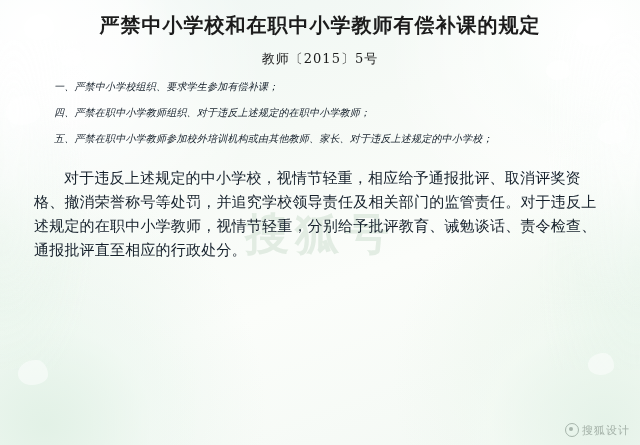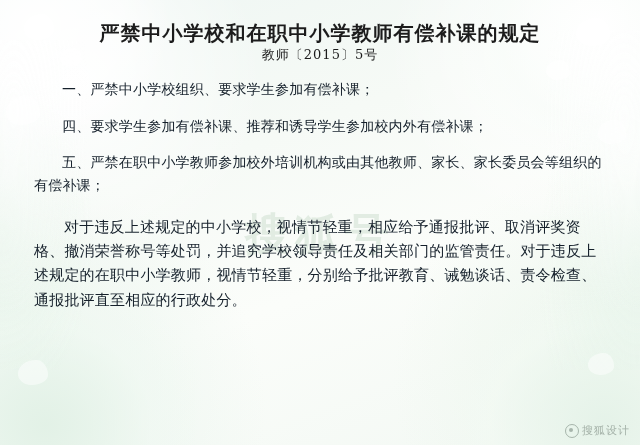--- a/index.html
+++ b/index.html
@@ -96,21 +96,20 @@
 
   .wm-badge {
     position: absolute;
     right: 10px;
     bottom: 7px;
     font-size: 11px;
     color: rgba(150, 165, 155, 0.85);
     font-family: "DejaVu Sans", sans-serif;
     letter-spacing: 1px;
     display: flex;
-    align-items: center;
     gap: 3px;
   }
   .wm-badge .wm-ico {
     display: inline-block;
     width: 12px; height: 12px;
     border-radius: 50%;
     border: 1.5px solid rgba(150,165,155,0.8);
     position: relative;
   }
   .wm-badge .wm-ico::after {
@@ -119,53 +118,55 @@
     left: 3px; top: 3px;
     width: 4px; height: 4px;
     background: rgba(150,165,155,0.8);
     border-radius: 50%;
   }
 
   
   .doc {
     position: relative;
     z-index: 5;
-    padding: 20px 34px 0 34px;
+    padding: 12px 34px 0 34px;
     box-sizing: border-box;
   }
 
   .doc-title {
     text-align: center;
     font-size: 20px;
     font-weight: bold;
     color: #1c1c1c;
     letter-spacing: 1px;
     line-height: 1.3;
     font-family: "DejaVu Serif", serif;
   }
 
   .doc-subtitle {
     text-align: center;
     font-size: 13px;
     color: #1c1c1c;
+    margin-top: 12px;
     letter-spacing: 1px;
     font-family: "DejaVu Serif", serif;
   }
 
   .clauses {
     margin-top: 11px;
   }
 
   .clause {
-    font-size: 14px;
+    font-size: 10px;
     line-height: 1.62;
     color: #15202b;
     text-indent: 2em;
     font-family: "DejaVu Serif", serif;
     letter-spacing: 0.2px;
+    font-style: italic;
   }
 
   .body-paras {
     margin-top: 18px;
   }
 
   .para {
     font-size: 15px;
     line-height: 1.62;
     color: #15202b;
@@ -196,22 +197,22 @@
   <div class="petal" style="right:26px; bottom:70px; width:26px; height:22px; opacity:.6;"></div>
 
   <div class="watermark">搜狐号</div>
 
   <div class="doc">
     <div class="doc-title">严禁中小学校和在职中小学教师有偿补课的规定</div>
     <div class="doc-subtitle">教师〔2015〕5号</div>
 
     <div class="clauses">
       <p class="clause">一、严禁中小学校组织、要求学生参加有偿补课；</p>
-      <p class="clause">四、要求学生参加有偿补课、推荐和诱导学生参加校内外有偿补课；</p>
-      <p class="clause">五、严禁在职中小学教师参加校外培训机构或由其他教师、家长、家长委员会等组织的有偿补课；</p>
+      <p class="clause">四、严禁在职中小学教师组织、对于违反上述规定的在职中小学教师；</p>
+      <p class="clause">五、严禁在职中小学教师参加校外培训机构或由其他教师、家长、对于违反上述规定的中小学校；</p>
     </div>
 
     <div class="body-paras">
       <p class="para">对于违反上述规定的中小学校，视情节轻重，相应给予通报批评、取消评奖资格、撤消荣誉称号等处罚，并追究学校领导责任及相关部门的监管责任。对于违反上述规定的在职中小学教师，视情节轻重，分别给予批评教育、诫勉谈话、责令检查、通报批评直至相应的行政处分。</p>
     </div>
   </div>
 
   <div class="wm-badge">
     <span class="wm-ico"></span>
     <span>搜狐设计</span>

